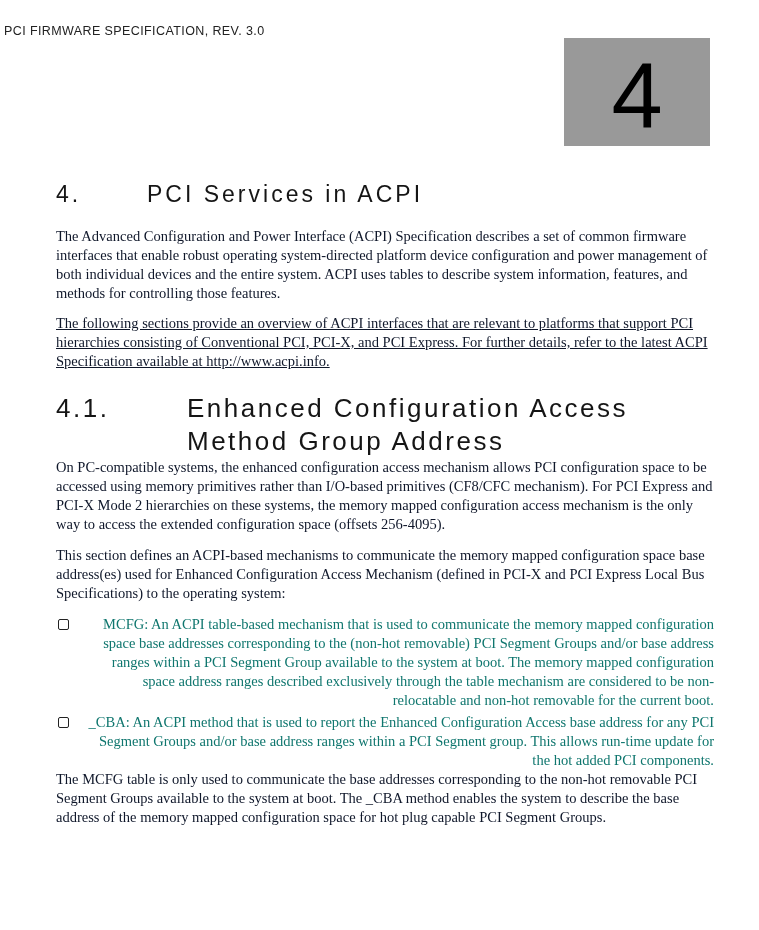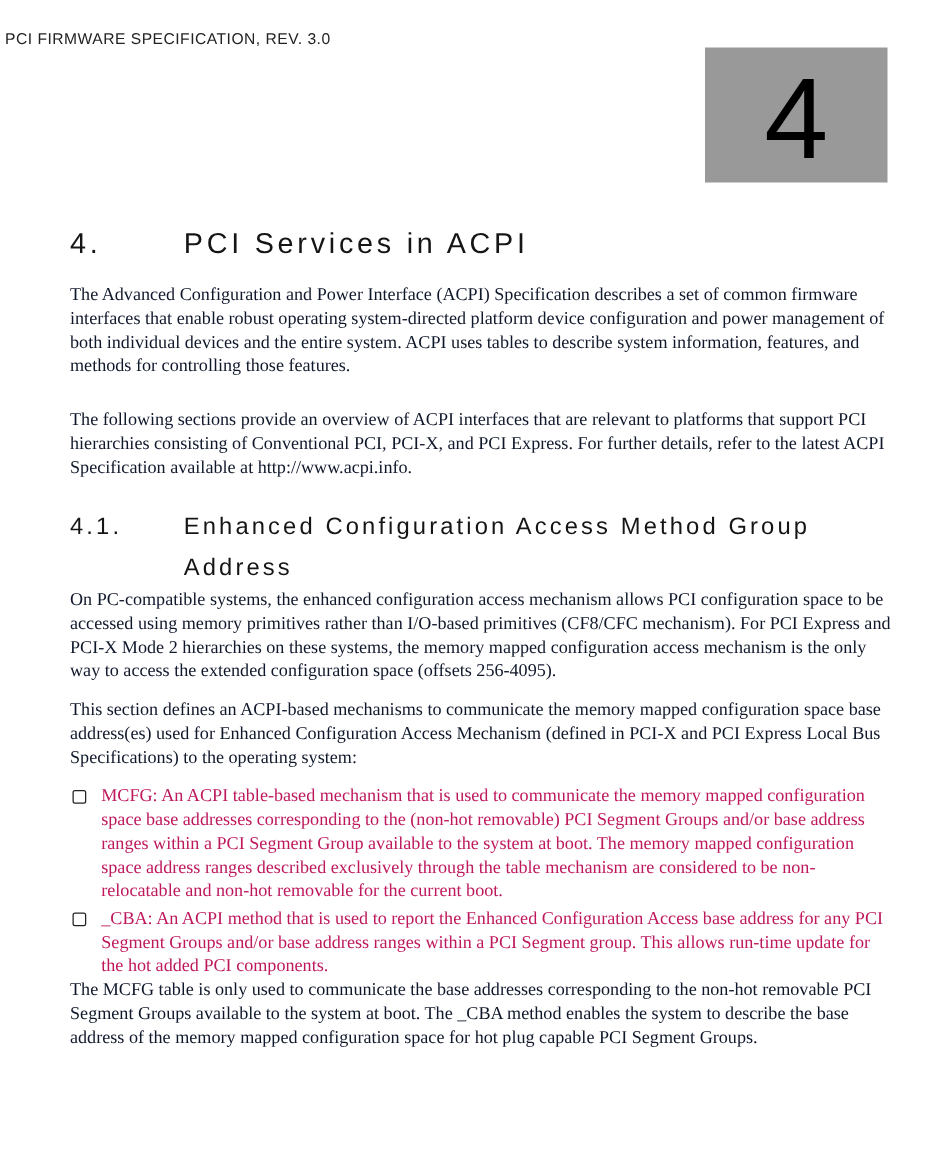--- a/index.html
+++ b/index.html
@@ -38,44 +38,45 @@
     font-weight: 400;
     font-size: 23px; letter-spacing: 3px; color: #151515;
     line-height: 27px;
   }
   .h1 .h-num { flex: 0 0 91px; }
   .h2 {
     display: flex;
     margin-top: 21px;
     font-family: "Liberation Sans", sans-serif;
     font-weight: 400;
-    font-size: 19px; letter-spacing: 2.5px; color: #151515;
+    font-size: 26px; letter-spacing: 2.5px; color: #151515;
     line-height: 33px;
+    gap: 40px;
   }
   .h2 .h-num { flex: 0 0 91px; }
   .h2 .h-title { max-width: 505px; }
   .para {
     font-size: 14.5px; line-height: 19px; color: #0f172a;
     text-align: left;
   }
   .mt-19 { margin-top: 19px; }
   .mt-14 { }
   .mt-13 { }
   .mt-12 { margin-top: 12px; }
-  .mt-11 { margin-top: 24px; }
+  .mt-11 { margin-top: 11px; text-decoration: underline; }
   .mt-10 { margin-top: 3px; }
   .bullet-item { display: flex; align-items: flex-start; }
   .bullet-marker {
     flex: 0 0 auto;
     width: 11px; height: 11px;
     border: 1.6px solid #222;
     border-radius: 2px;
     margin: 4px 12px 0 2px;
   }
-  .bullet-text { font-size: 14.5px; line-height: 19px; color: #be185d; }
+  .bullet-text { font-size: 14.5px; line-height: 19px; color: #0f766e; text-align: right; }
 </style>
 </head>
 <body>
 
 <div class="page">
 
   <div class="running-header">PCI FIRMWARE SPECIFICATION, REV. 3.0</div>
 
   <div class="chapter-tab">
     <div class="chapter-tab-number">4</div>

